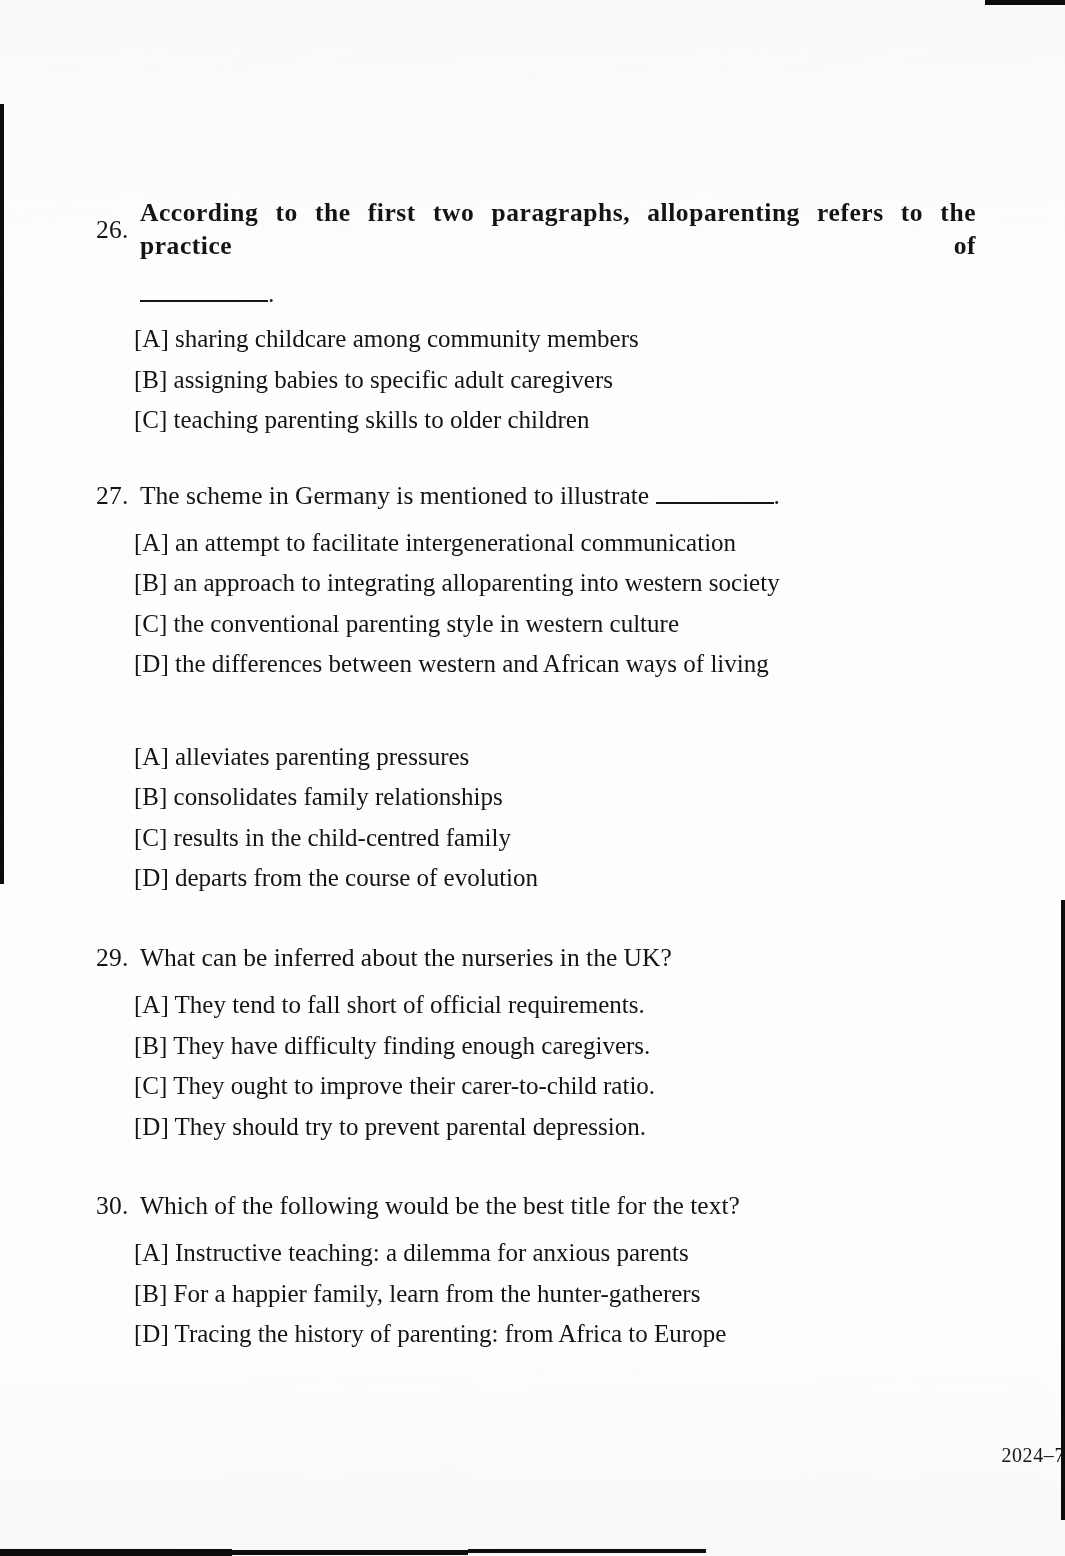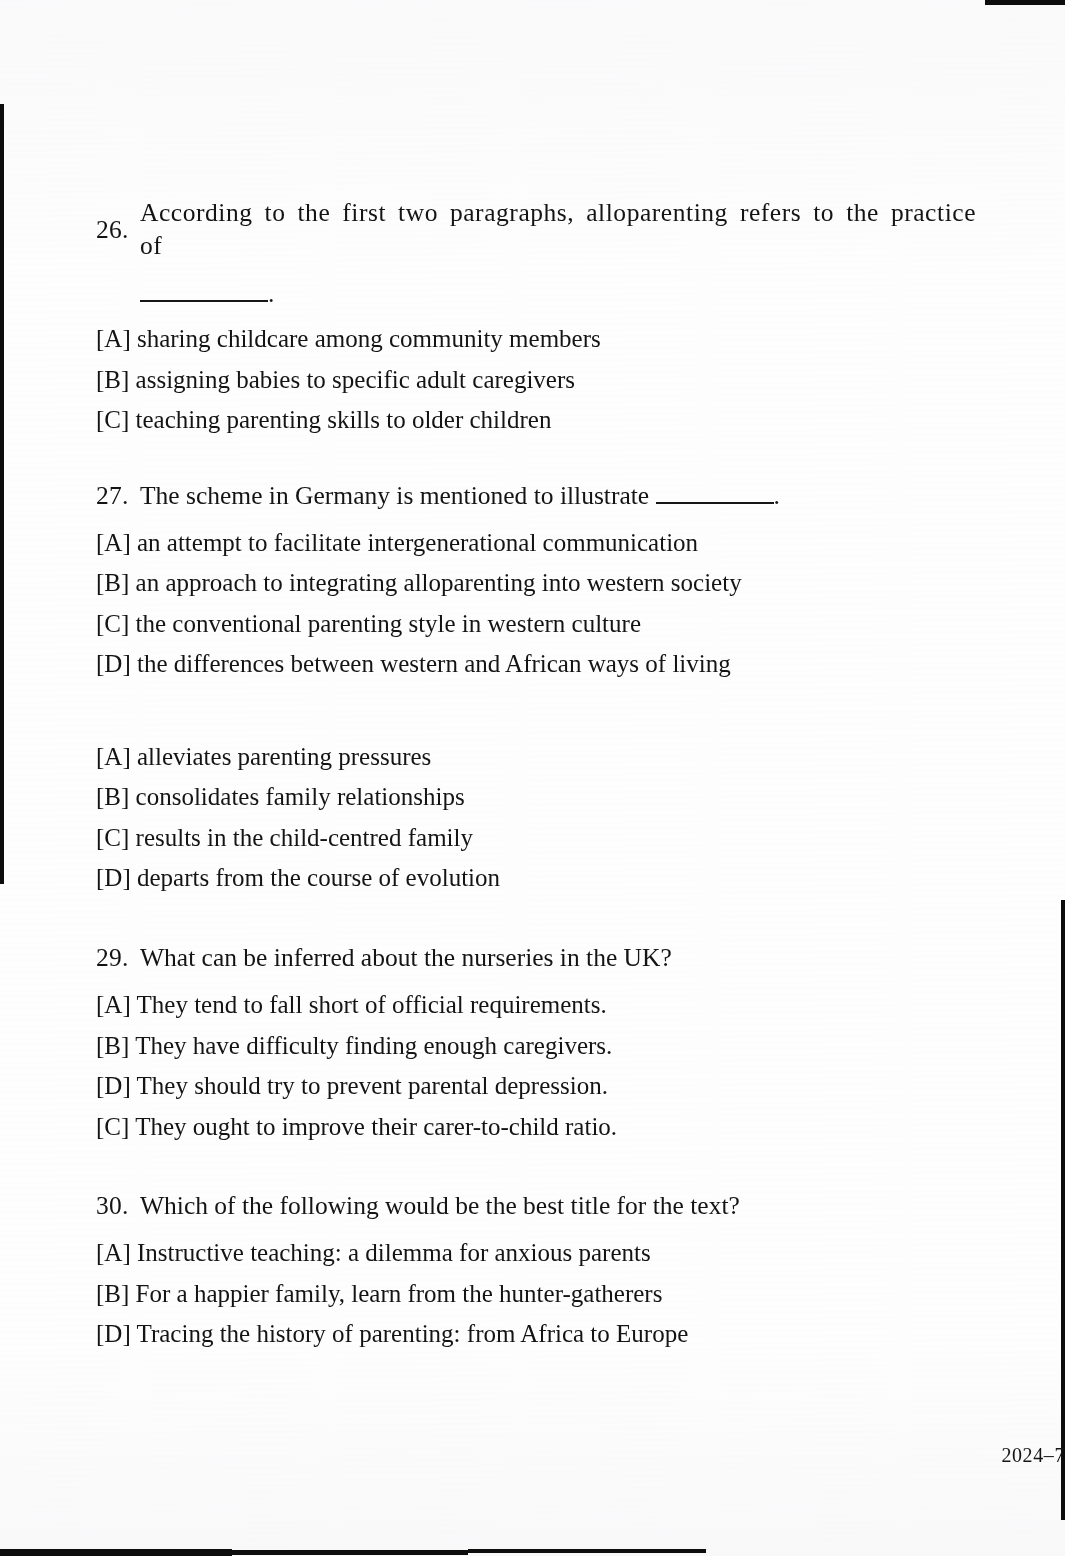--- a/index.html
+++ b/index.html
@@ -64,40 +64,42 @@
   }
   .q-text {
     flex: 1 1 auto;
     font-size: 25.5px;
   }
   .q-text.justified {
     text-align: justify;
     text-align-last: justify;
     word-spacing: 3.4px;
     letter-spacing: 0.55px;
+    font-weight: bold;
   }
 
   .q-second-line {
     margin-left: 44px;
     margin-top: 18px;
     font-size: 25.5px;
     line-height: 1.1;
   }
 
   .blank {
     display: inline-block;
     border-bottom: 2px solid #161616;
     vertical-align: baseline;
   }
   .blank-wide { width: 128px; height: 17px; }
   .blank-mid  { width: 118px; height: 17px; }
 
   .options { margin-top: 11px; }
 
   .option {
+    margin-left: 38px;
     font-size: 25px;
     line-height: 1.62;
     white-space: nowrap;
   }
   .opt-tag { letter-spacing: 0px; }
 
   .gap-26 { height: 38px; }
   .gap-27 { height: 41px; }
   .gap-28 { height: 42px; }
   .gap-29 { height: 42px; }
@@ -213,26 +215,26 @@
       <div class="options">
         <div class="option">
           <span class="opt-tag">[A]</span>
           <span>They tend to fall short of official requirements.</span>
         </div>
         <div class="option">
           <span class="opt-tag">[B]</span>
           <span>They have difficulty finding enough caregivers.</span>
         </div>
         <div class="option">
+          <span class="opt-tag">[C]</span>
+          <span>They ought to improve their carer-to-child ratio.</span>
+        </div>
+        <div class="option">
           <span class="opt-tag">[D]</span>
           <span>They should try to prevent parental depression.</span>
-        </div>
-        <div class="option">
-          <span class="opt-tag">[C]</span>
-          <span>They ought to improve their carer-to-child ratio.</span>
         </div>
       </div>
     </div>
 
     <div class="gap-29"></div>
 
     <div class="question-block">
       <div class="q-line">
         <span class="q-num">30.</span>
         <span class="q-text">Which of the following would be the best title for the text?</span>

